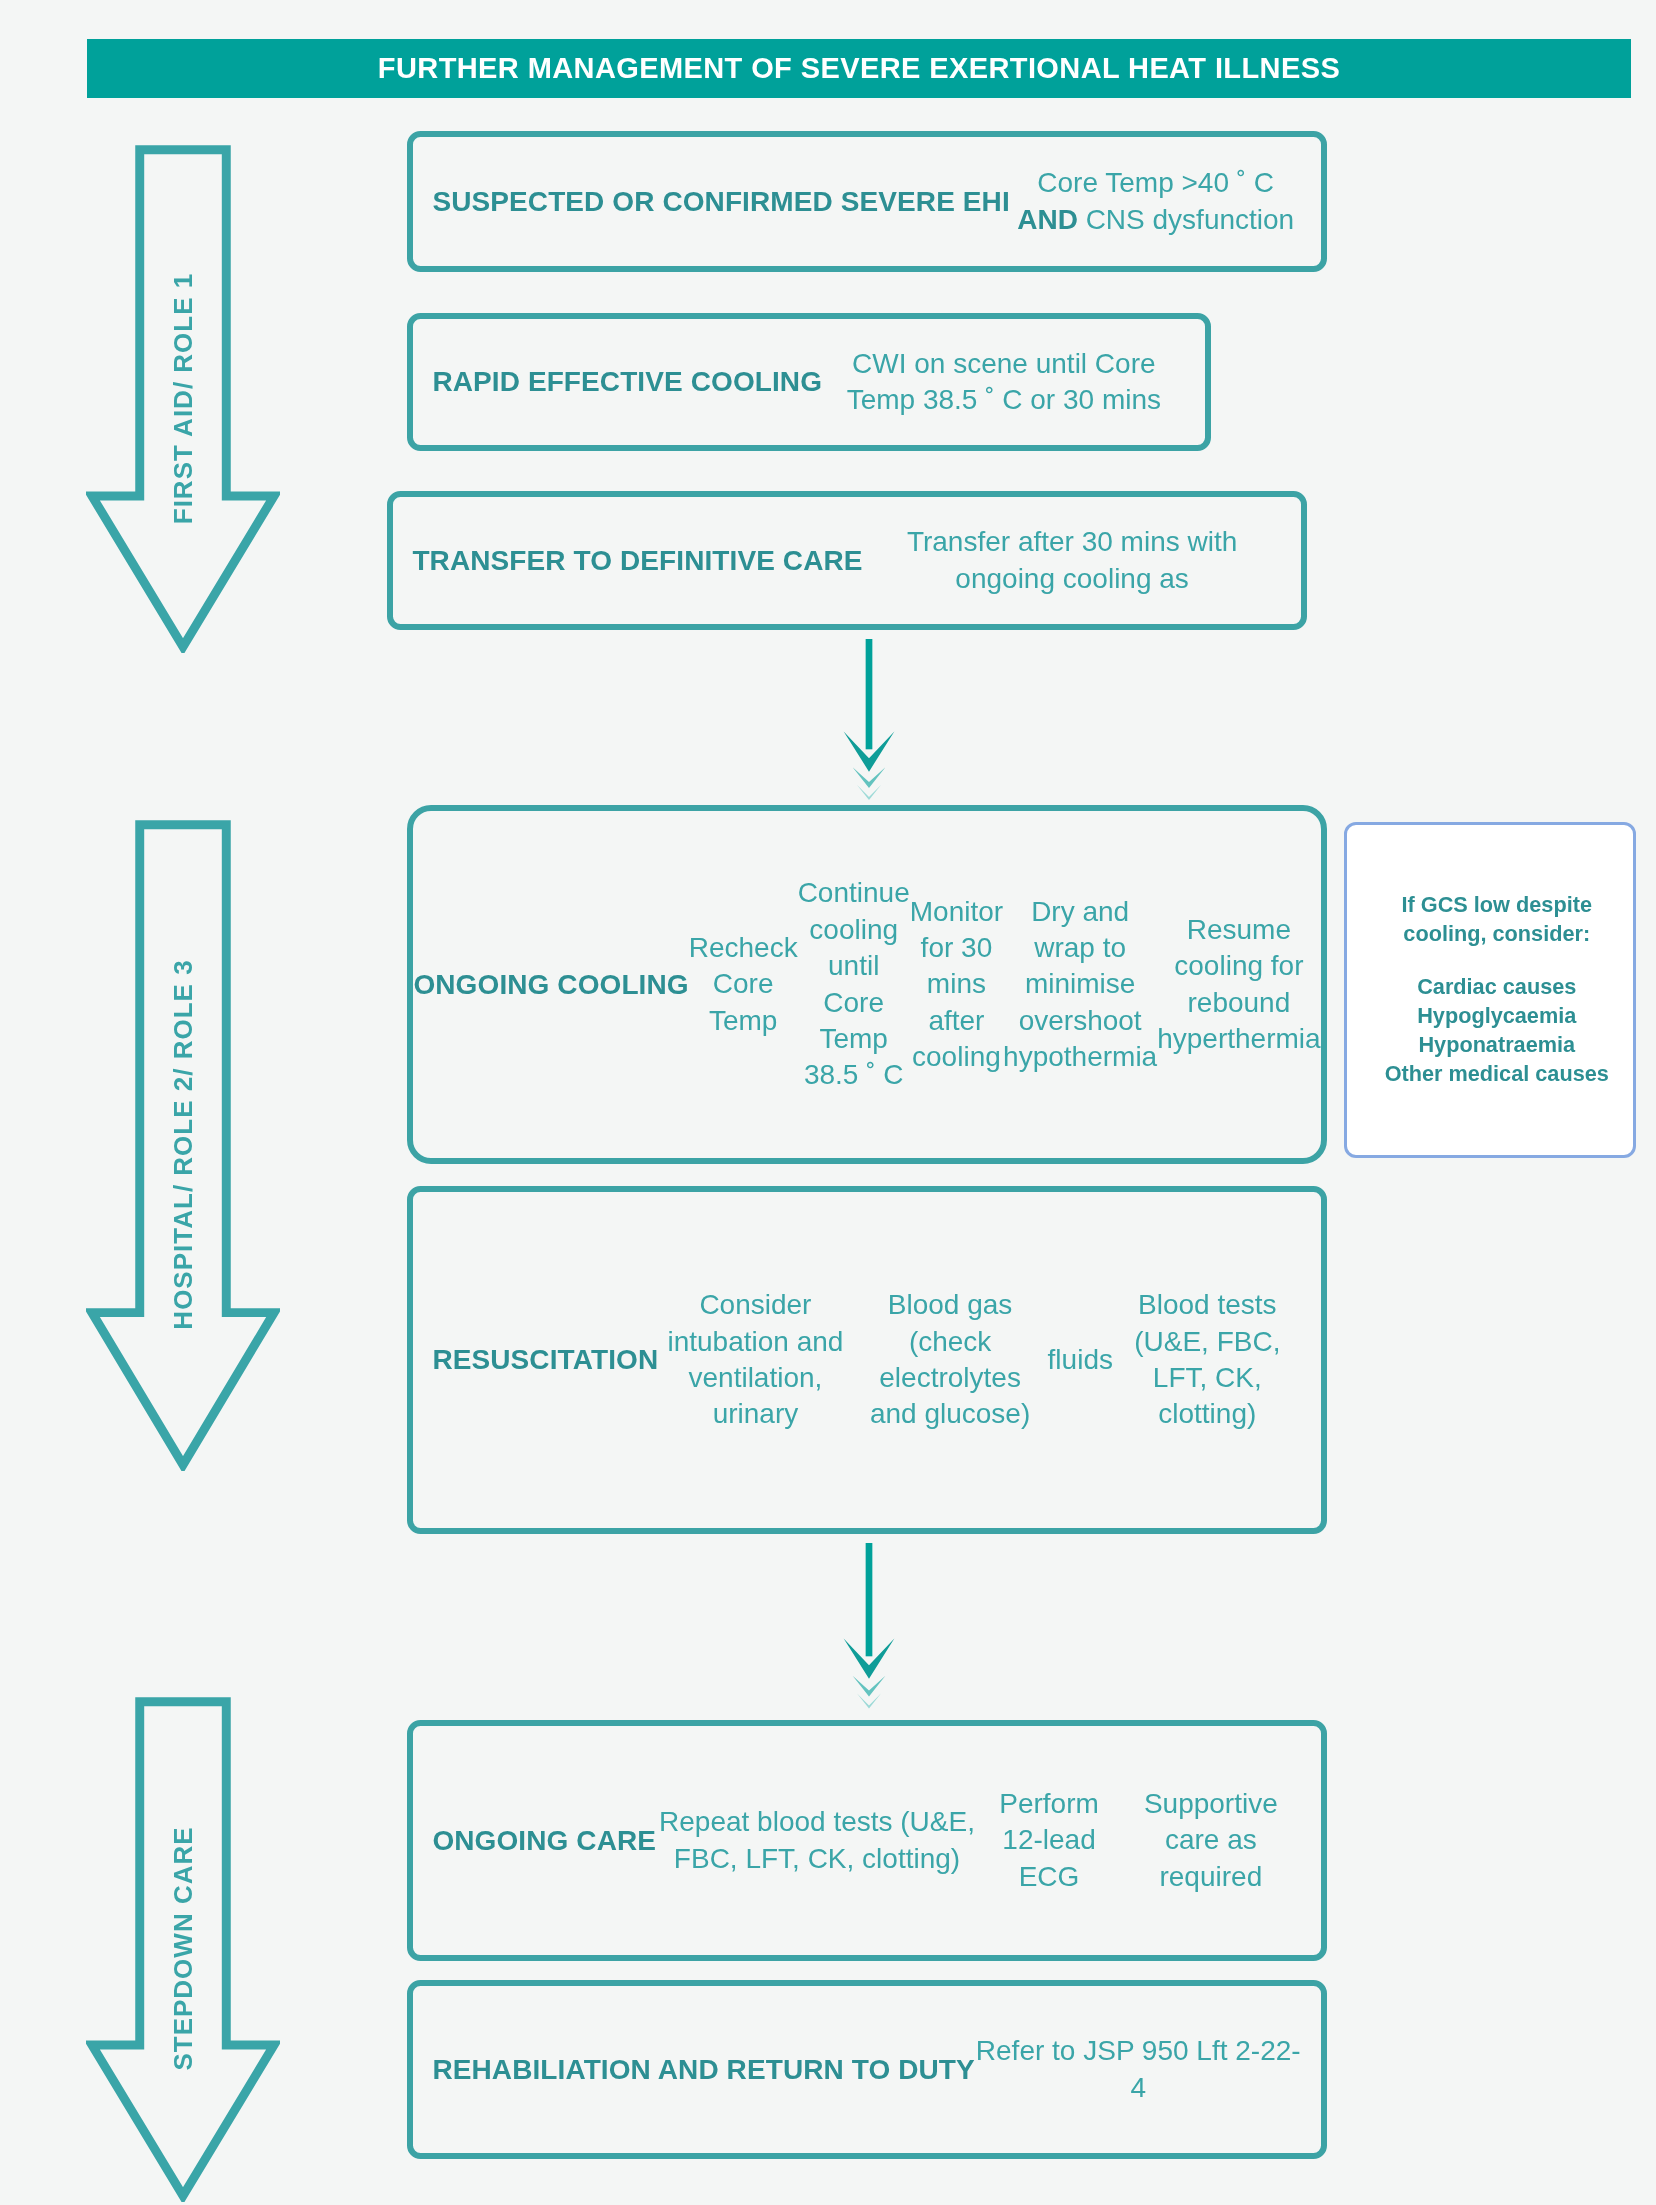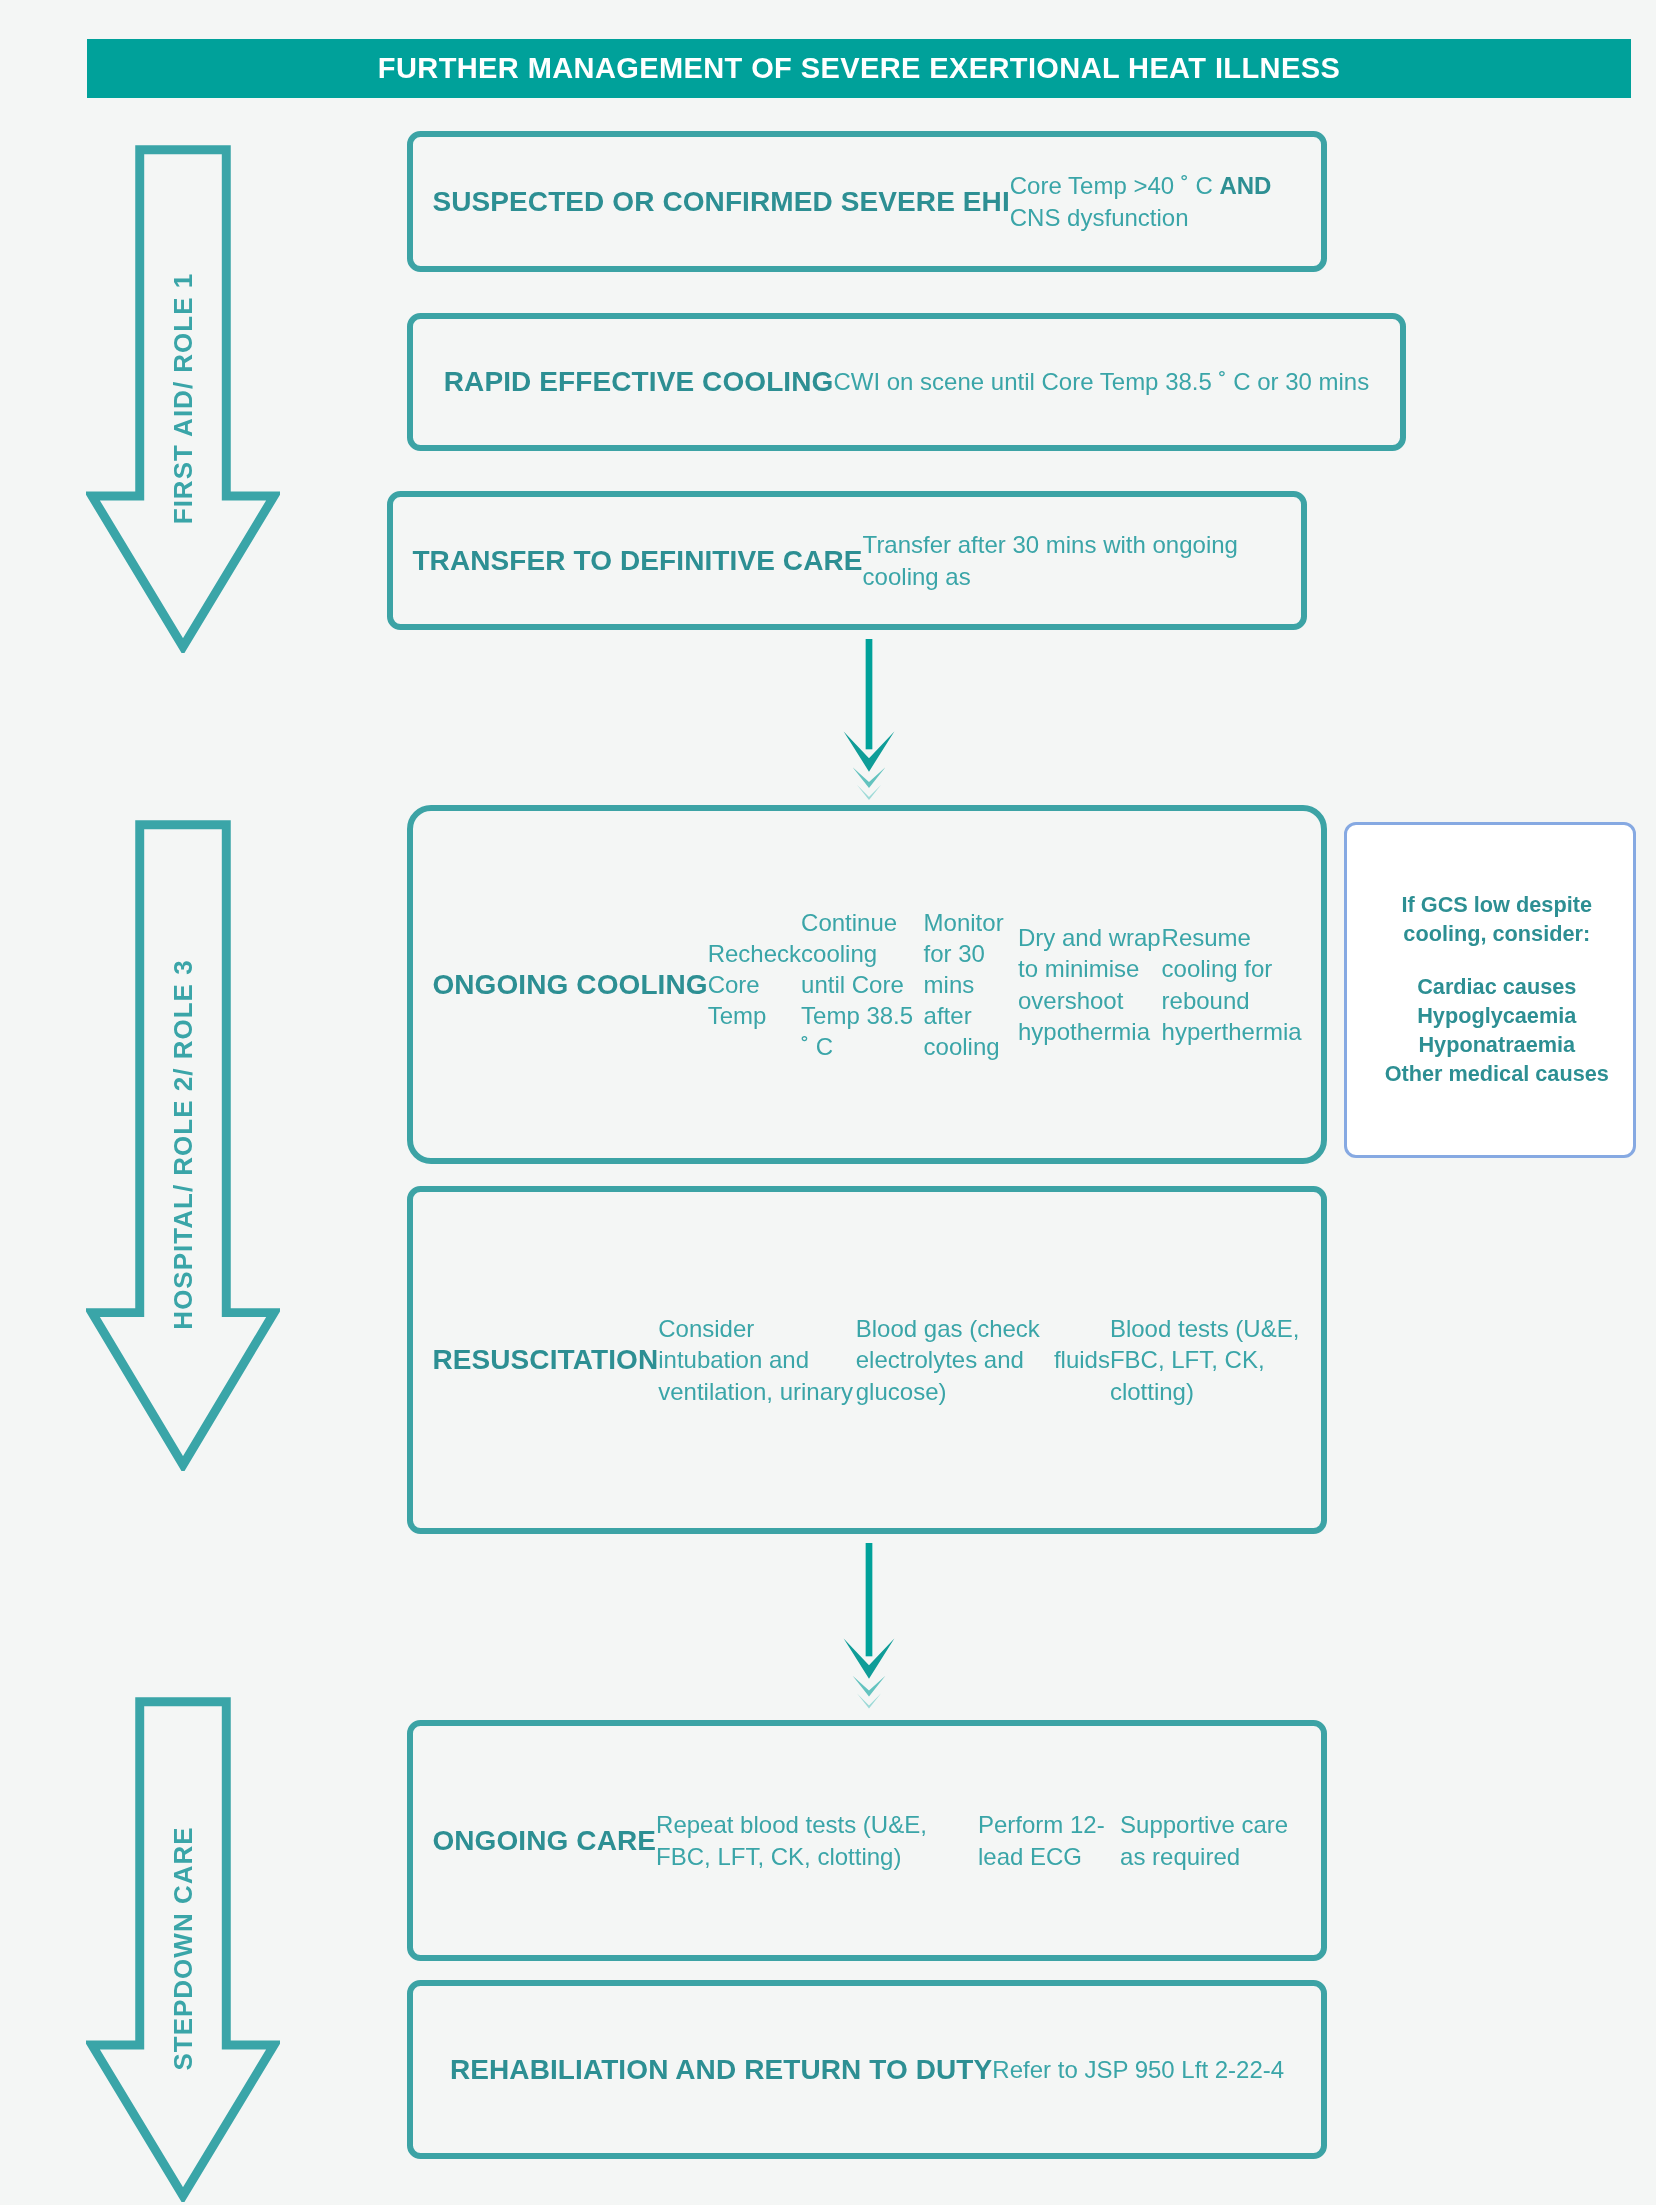--- a/index.html
+++ b/index.html
@@ -57,29 +57,30 @@
     color: #2d8f93;
     font-size: 28px;
     font-weight: bold;
     text-align: center;
     line-height: 1.18;
     letter-spacing: 0.1px;
     white-space: nowrap;
   }
   .box-line {
     color: #3aa5a8;
-    font-size: 24px;
+    font-size: 28px;
     font-weight: normal;
+    text-align: center;
     line-height: 1.30;
   }
   .box-line b { color: #2d8f93; font-weight: bold; }
 
   
   #box-suspected   { left: 366px; top: 131px;  width: 920px; height: 141px; }
-  #box-cooling     { left: 366px; top: 313px;  width: 999px; height: 138px; }
+  #box-cooling     { left: 366px; top: 313px;  width: 804px; height: 138px; }
   #box-transfer    { left: 346px; top: 491px;  width: 920px; height: 139px; }
   #box-ongoing-cool{ left: 366px; top: 805px; width: 920px; height: 359px; border-radius: 24px; }
   #box-resus       { left: 366px; top: 1186px; width: 920px; height: 348px; }
   #box-ongoing-care{ left: 366px; top: 1720px; width: 920px; height: 241px; }
   #box-rehab       { left: 366px; top: 1980px; width: 920px; height: 179px; }
 
   
   .side-note {
     position: absolute;
     background: #ffffff;

